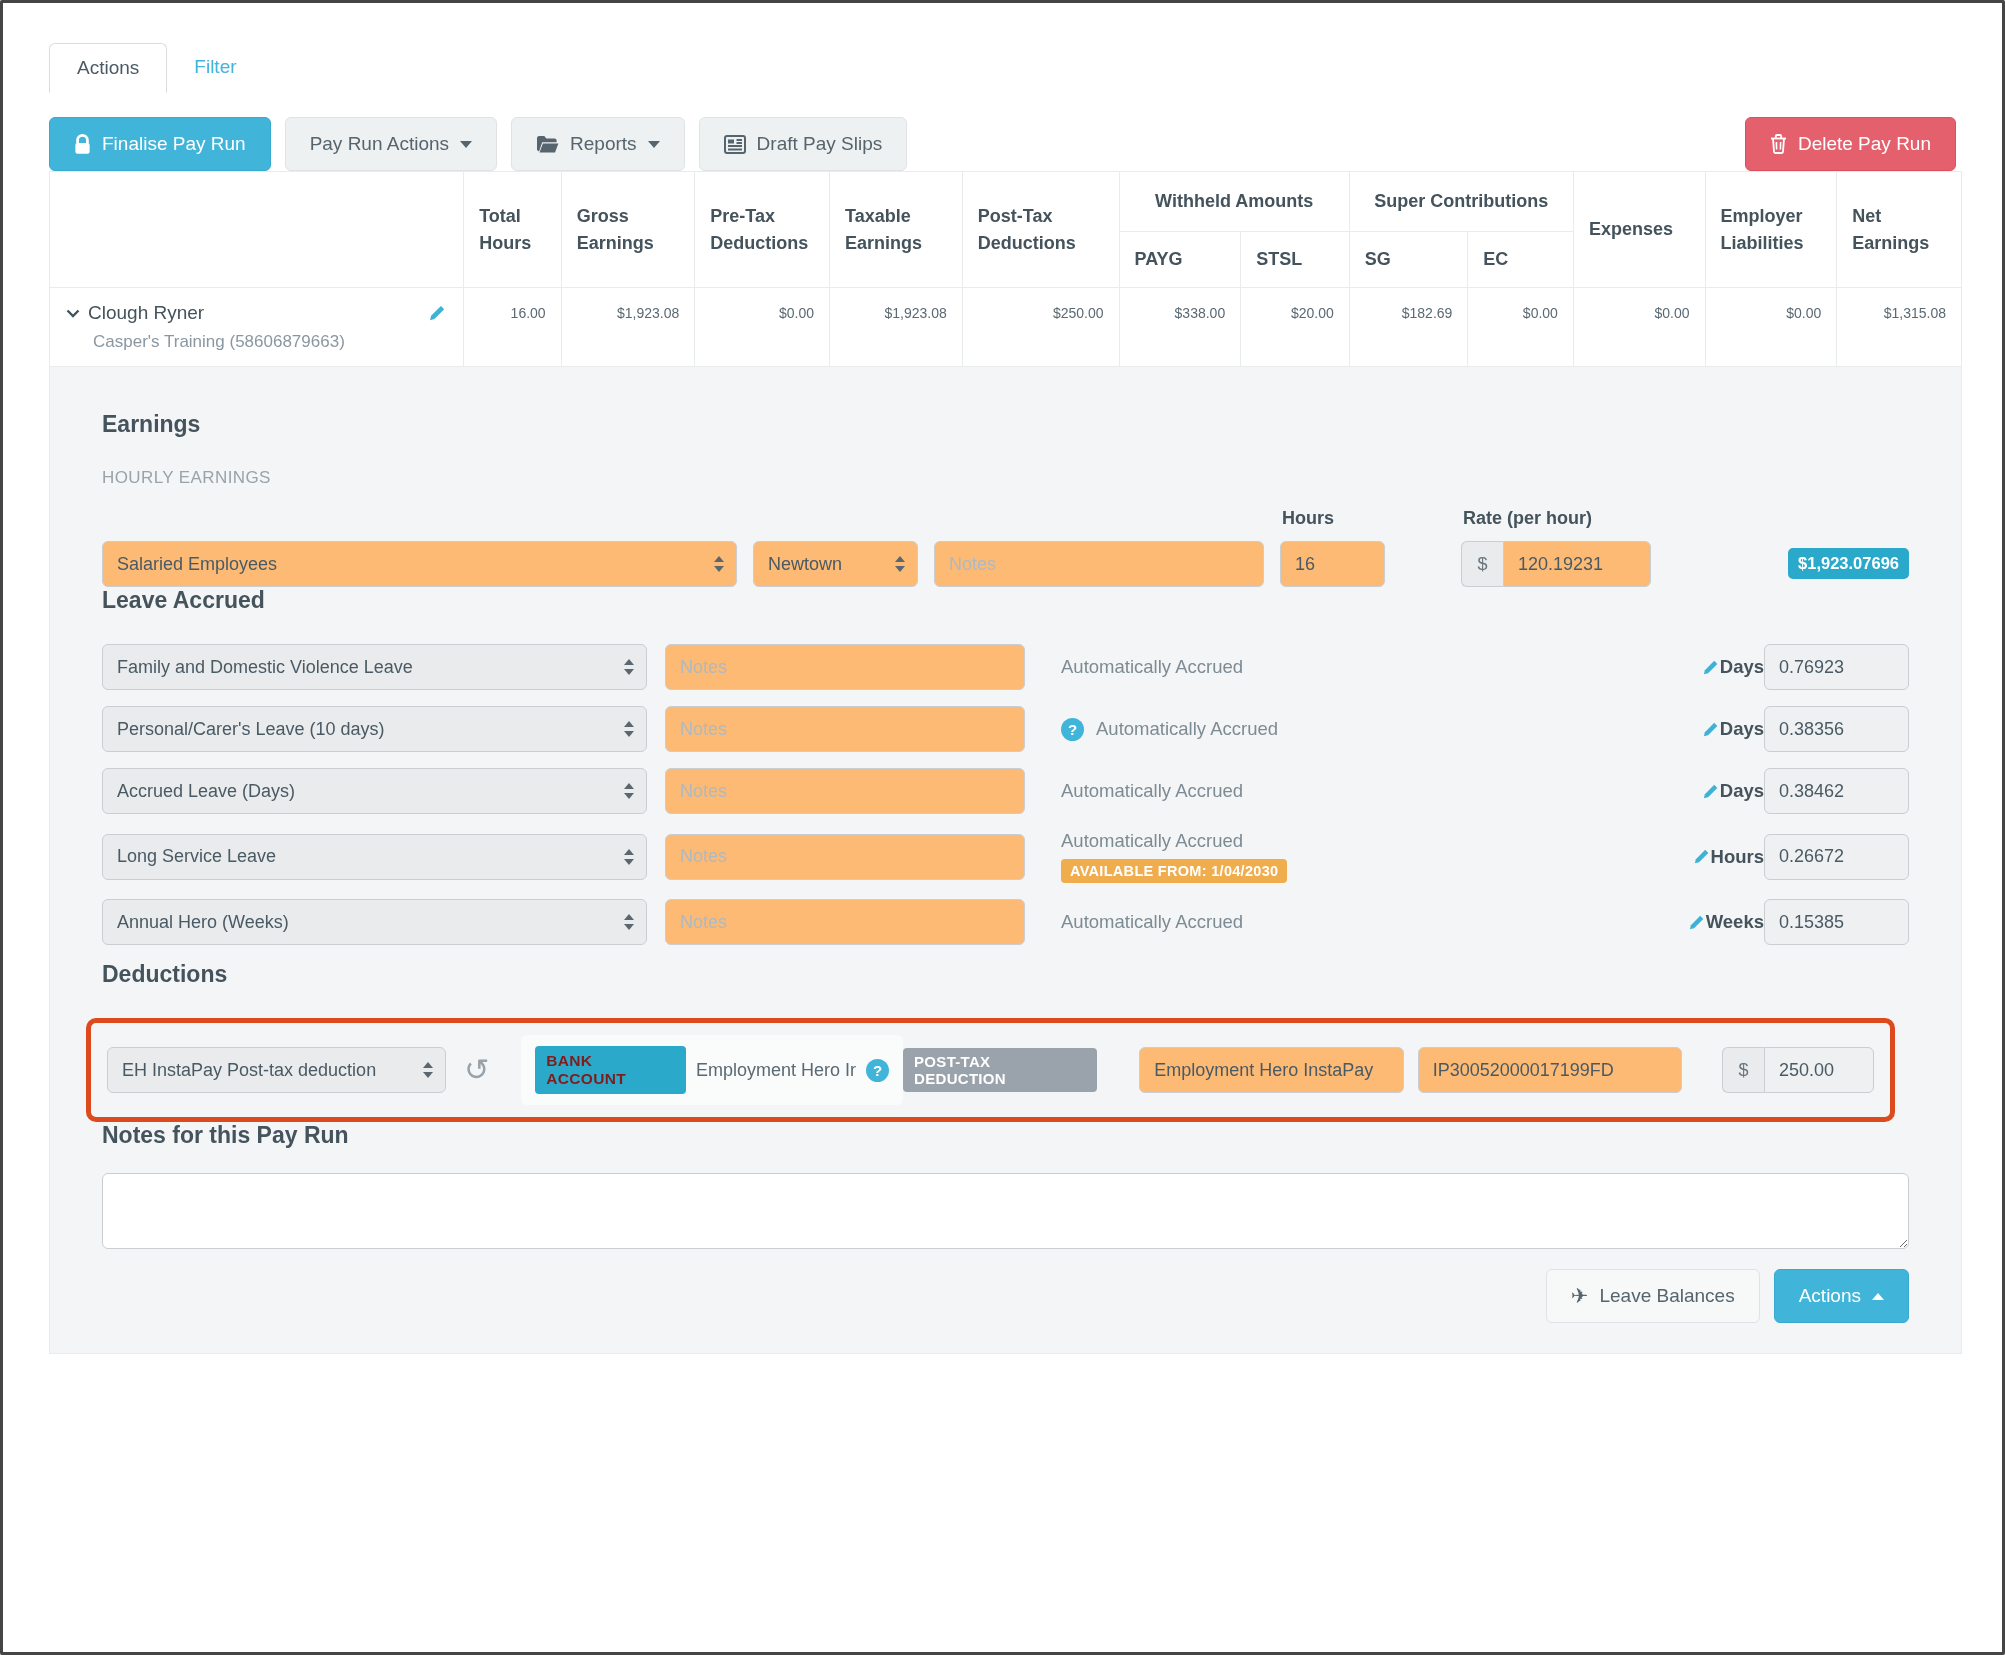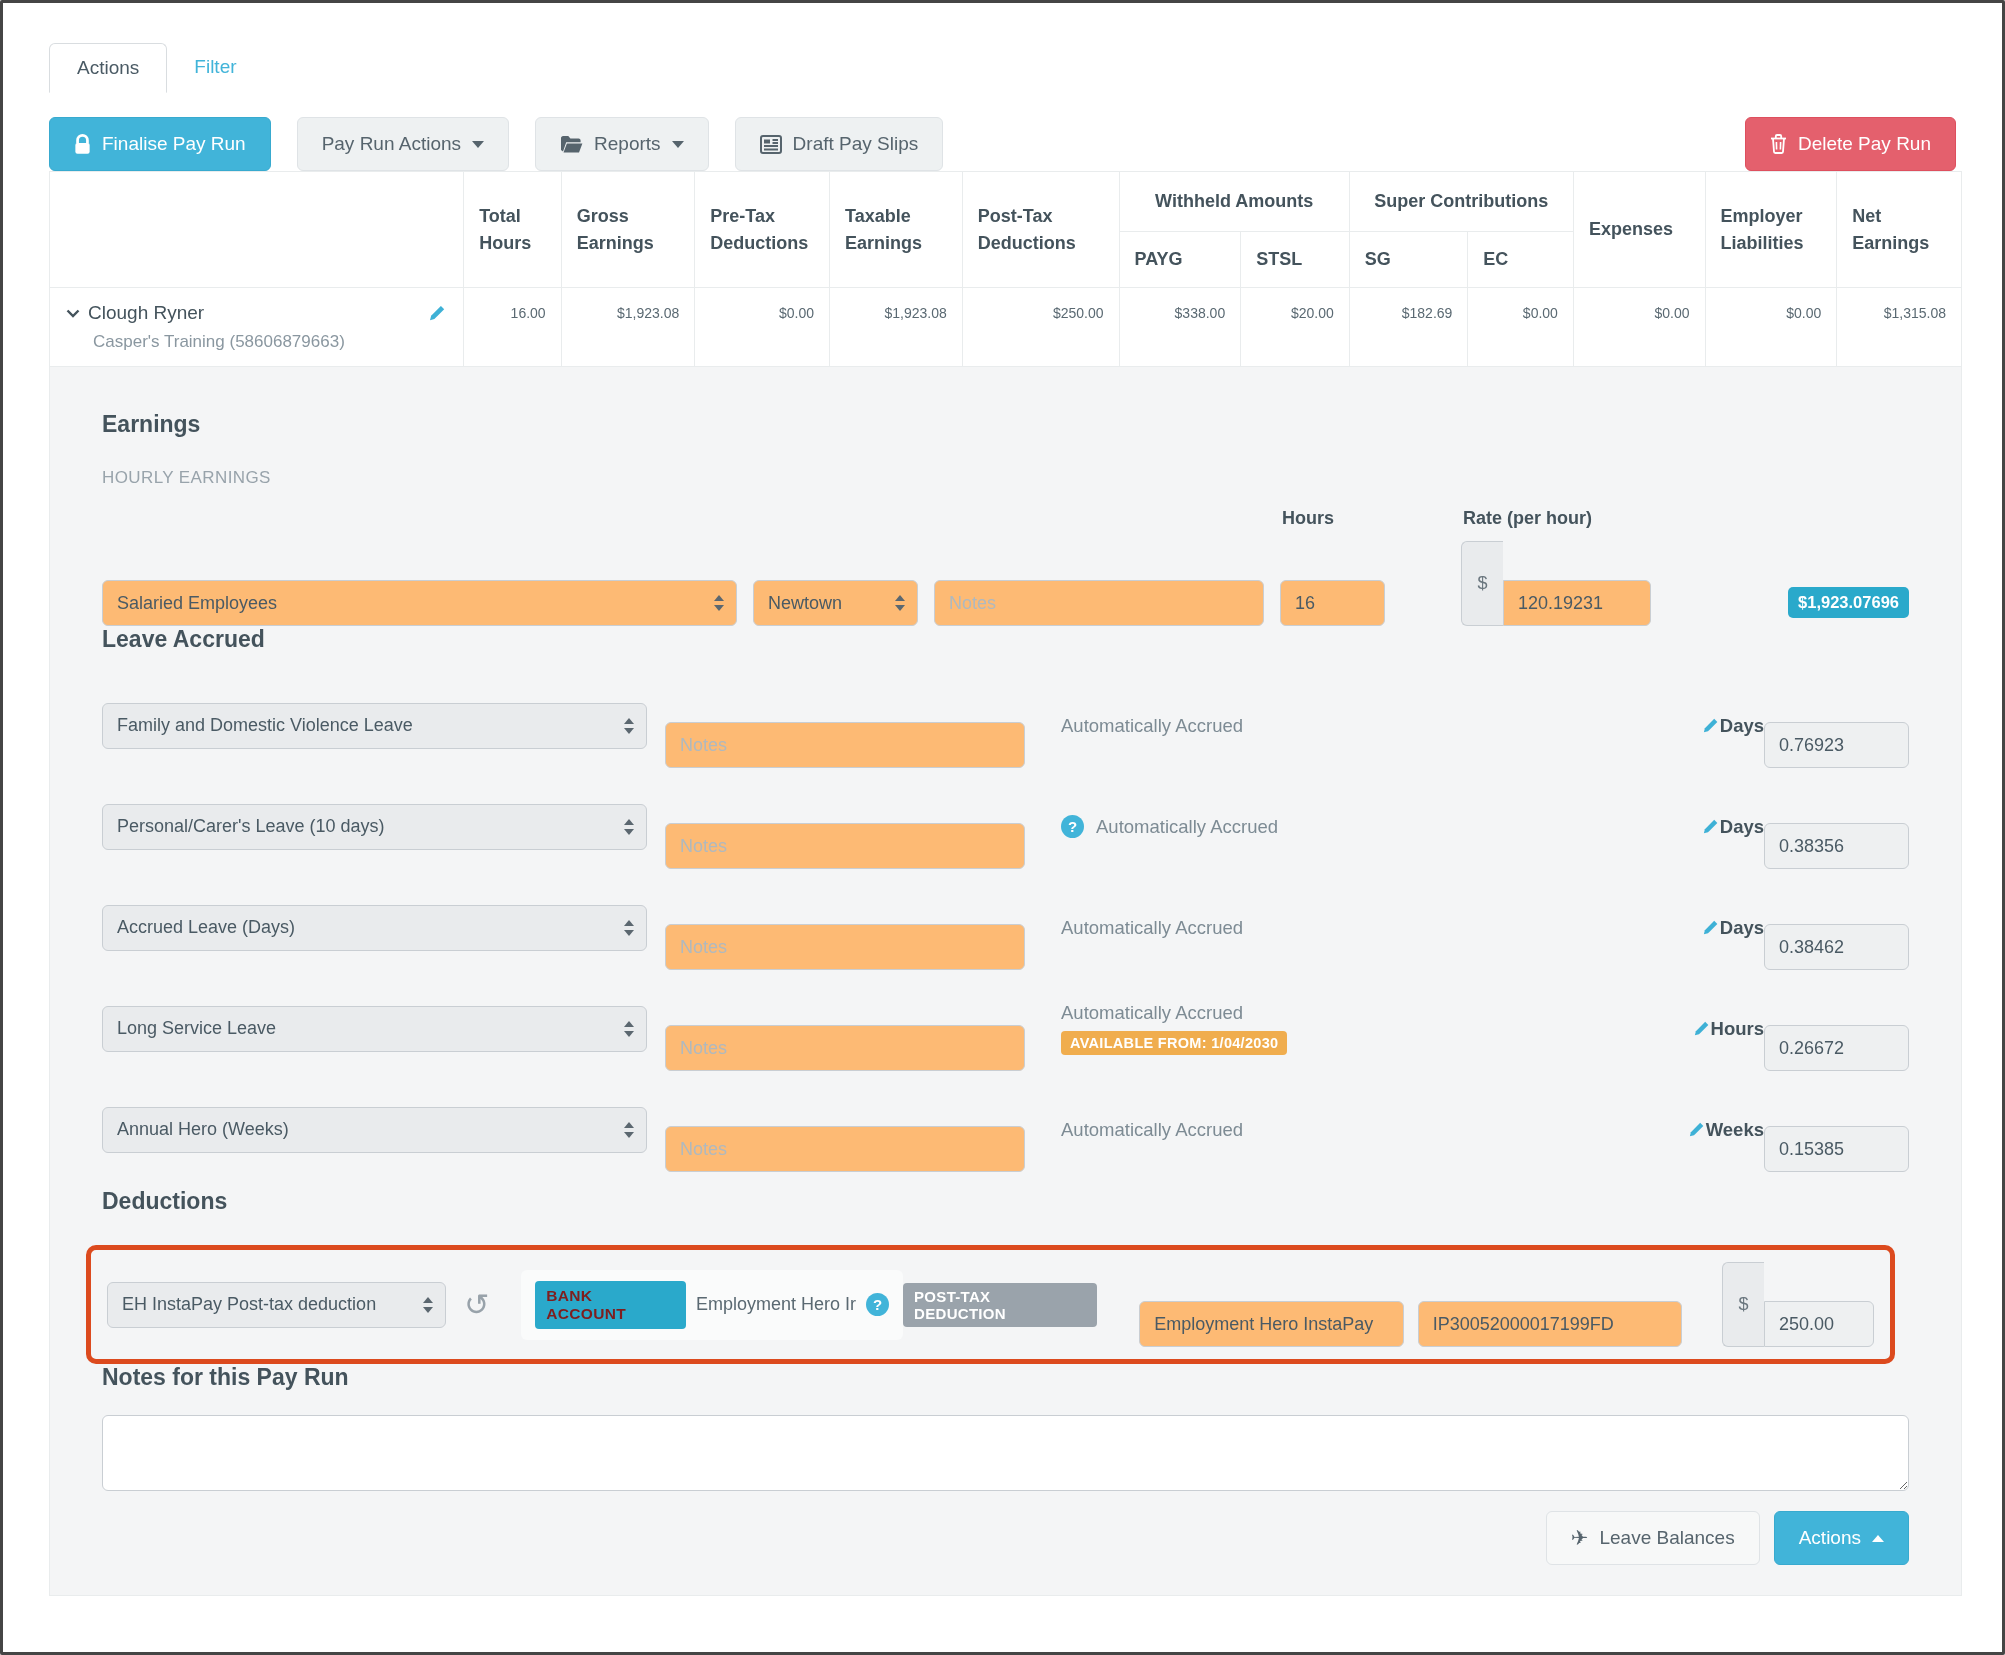--- a/index.html
+++ b/index.html
@@ -8,21 +8,21 @@
     width:2005px; height:1655px; background:#ffffff;
     border:3px solid #454545; border-radius:2px; overflow:hidden;
     font-family:"Liberation Sans", sans-serif; color:#44535c;
   }
   
   .tabs { display:flex; margin:40px 0 0 46px; }
   .tab { padding:13px 27px; font-size:19px; border-radius:6px 6px 0 0; cursor:pointer; }
   .tab.active { border:1px solid #d9dde0; border-bottom-color:#ffffff; color:#4a5a64; background:#fff; }
   .tab.inactive { color:#41b4d9; }
   
-  .toolbar { display:flex; gap:26px; margin:24px 46px 0; }
+  .toolbar { display:flex; gap:14px; margin:24px 46px 0; }
   .btn { display:inline-flex; align-items:center; gap:11px; height:54px; padding:0 24px;
          border-radius:6px; font-size:19px; cursor:pointer; white-space:nowrap;
          background:#eef1f2; color:#56646d; border:1px solid #dfe3e6; }
   .btn-teal { background:#41b4d9; color:#fff; border-color:#38aacf; }
   .btn-danger { background:#e4606d; color:#fff; border-color:#de4f5e; margin-left:auto; }
   .caret-down { width:0; height:0; border-left:6px solid transparent; border-right:6px solid transparent;
                 border-top:7px solid currentColor; display:inline-block; }
   .caret-up { width:0; height:0; border-left:6px solid transparent; border-right:6px solid transparent;
               border-bottom:7px solid currentColor; display:inline-block; }
   
@@ -38,21 +38,21 @@
   td.num { font-size:14px; color:#5a6972; text-align:right; padding:17px 15px; vertical-align:top; white-space:nowrap; }
   td.emp-cell { padding:14px 16px; vertical-align:top; }
   .emp-name-line { display:flex; align-items:center; gap:8px; font-size:19px; color:#44535c; }
   .emp-company { margin:8px 0 0 27px; font-size:17px; color:#8a97a0; }
   td.detail-cell { background:#f4f5f6; padding:44px 52px 30px; border-top:1px solid #e9eced; }
   
   h2.section { font-size:23px; color:#44535c; margin:0 0 30px; font-weight:bold; }
   .subhead { font-size:17px; color:#98a3ab; margin:0 0 20px; letter-spacing:.4px; }
   .ctl { height:46px; border:1px solid #c9ced3; border-radius:6px; background:#fdba74;
          font-size:18px; color:#4a5a64; font-family:"Liberation Sans",sans-serif; }
-  input.ctl { padding:0 14px;margin-top:39px; }
+  input.ctl { padding:0 14px; }
   input.ctl::placeholder { color:#aeb9c0; }
   .select { display:flex; align-items:center; justify-content:space-between; gap:10px;
             padding:0 12px 0 14px; cursor:pointer; }
   .select.gray { background:#e9ebed; }
   .select .sel-txt { overflow:hidden; white-space:nowrap; }
   .fieldrow { display:flex; gap:16px; align-items:flex-end; }
   .field { display:flex; flex-direction:column; }
   .flabel { font-size:18px; color:#44535c; font-weight:bold; margin:0 0 12px 2px; }
   .badge-teal { background:#2aa9cb; color:#fff; font-size:16.5px; font-weight:bold;
                 padding:6px 10px; border-radius:5px; }

